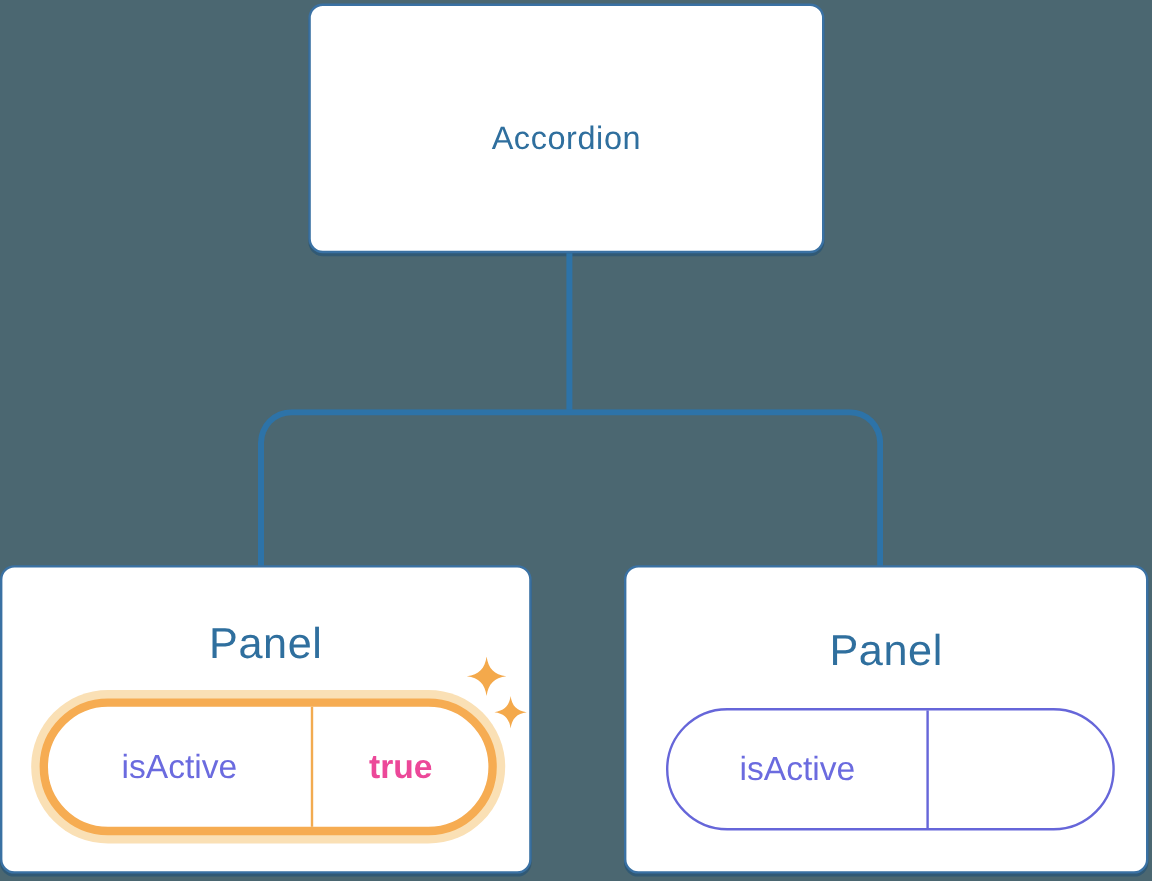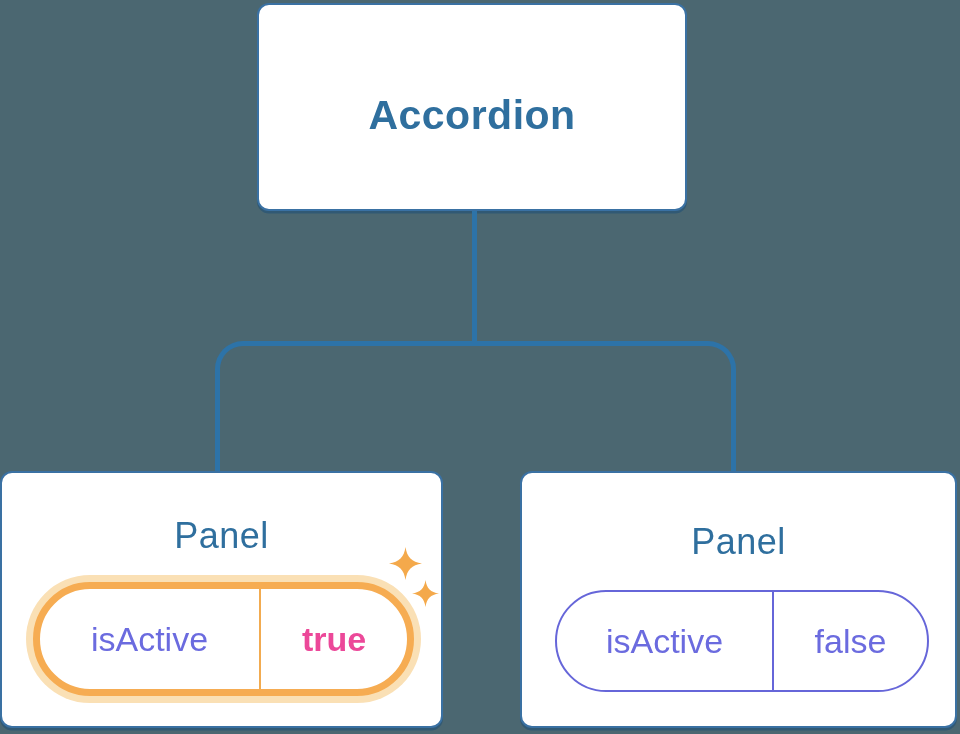--- a/index.html
+++ b/index.html
@@ -18,22 +18,22 @@
     border-radius: 12px;
     box-shadow: 0 2.5px 0 rgba(32, 80, 118, 0.6);
     box-sizing: border-box;
   }
   .root-node {
     left: 257px; top: 3px;
     width: 430px; height: 208px;
     display: flex; align-items: center; justify-content: center;
   }
   .root-label {
-    font-size: 41px;
-    font-weight: 700;
+    font-size: 27px;
+    font-weight: 400;
     letter-spacing: 0.5px;
     color: #2F6F9E;
     margin-top: 16px;
   }
   .stem {
     position: absolute;
     left: 472px; top: 211px;
     width: 5px; height: 133px;
     background: #2D73A8;
   }
@@ -76,21 +76,21 @@
   .pill-inactive {
     left: 33px; top: 117px;
     width: 374px; height: 102px;
     border: 2px solid #6666D9;
     border-radius: 52px;
   }
   .cell {
     display: flex;
     align-items: center;
     justify-content: center;
-    font-size: 34px;
+    font-size: 28px;
     line-height: 1;
     color: #6B6BDF;
     text-align: center;
   }
   .pill-active .name-cell { width: 219px; }
   .pill-inactive .name-cell { width: 215px; }
   .value-cell { flex: 1; }
   .value-bold { font-weight: 700; color: #ec4899; }
   .pill-divider { width: 2px; }
   .divider-orange { background: #F2AB50; }
@@ -125,17 +125,16 @@
       <path transform="translate(4,0) scale(0.33)" d="M50 0C54.5 31 69 45.5 100 50C69 54.5 54.5 69 50 100C45.5 69 31 54.5 0 50C31 45.5 45.5 31 50 0Z"></path>
       <path transform="translate(27,33) scale(0.27)" d="M50 0C54.5 31 69 45.5 100 50C69 54.5 54.5 69 50 100C45.5 69 31 54.5 0 50C31 45.5 45.5 31 50 0Z"></path>
     </svg>
   </div>
 
   <div class="node panel-node panel-right">
     <div class="panel-title">Panel</div>
     <div class="pill pill-inactive">
       <div class="cell name-cell">isActive</div>
       <div class="pill-divider divider-purple"></div>
-      <div class="cell value-cell">false</div>
     </div>
   </div>
 
 </div>
 
 </body></html>

